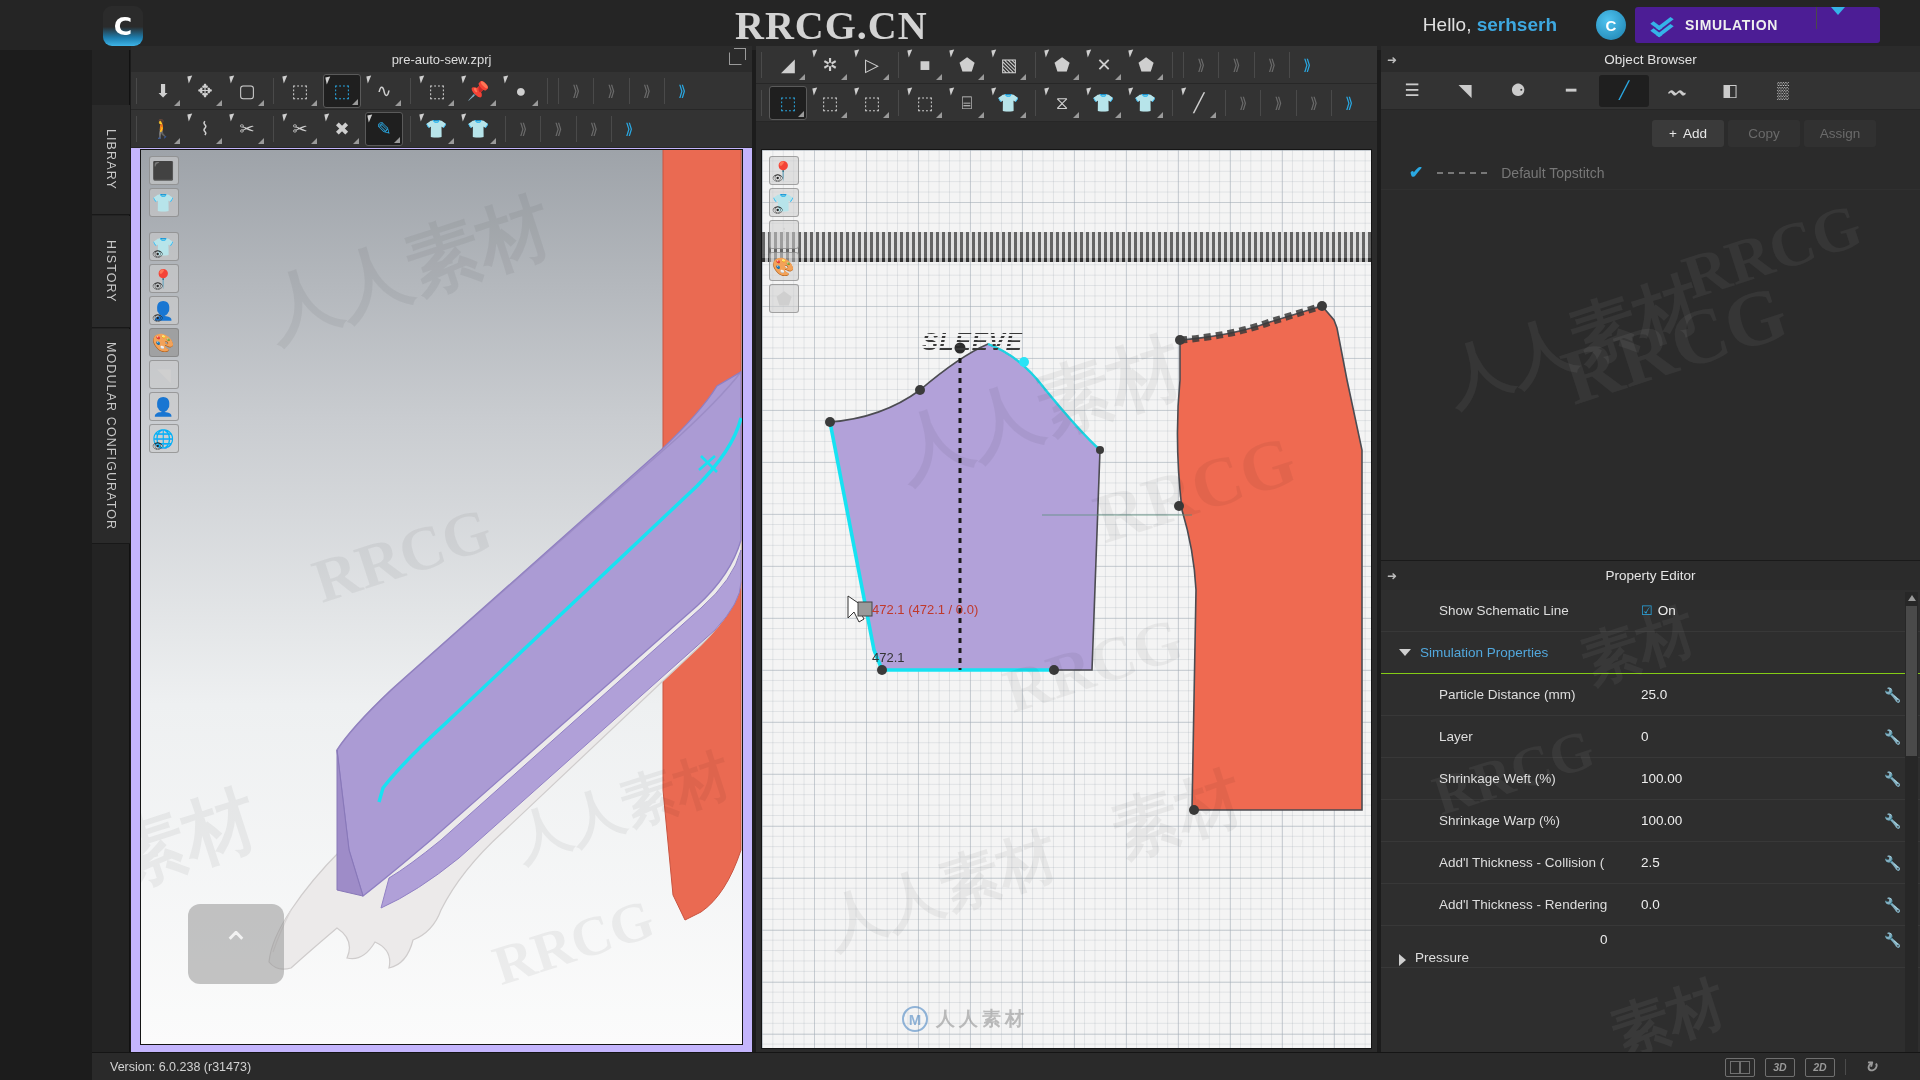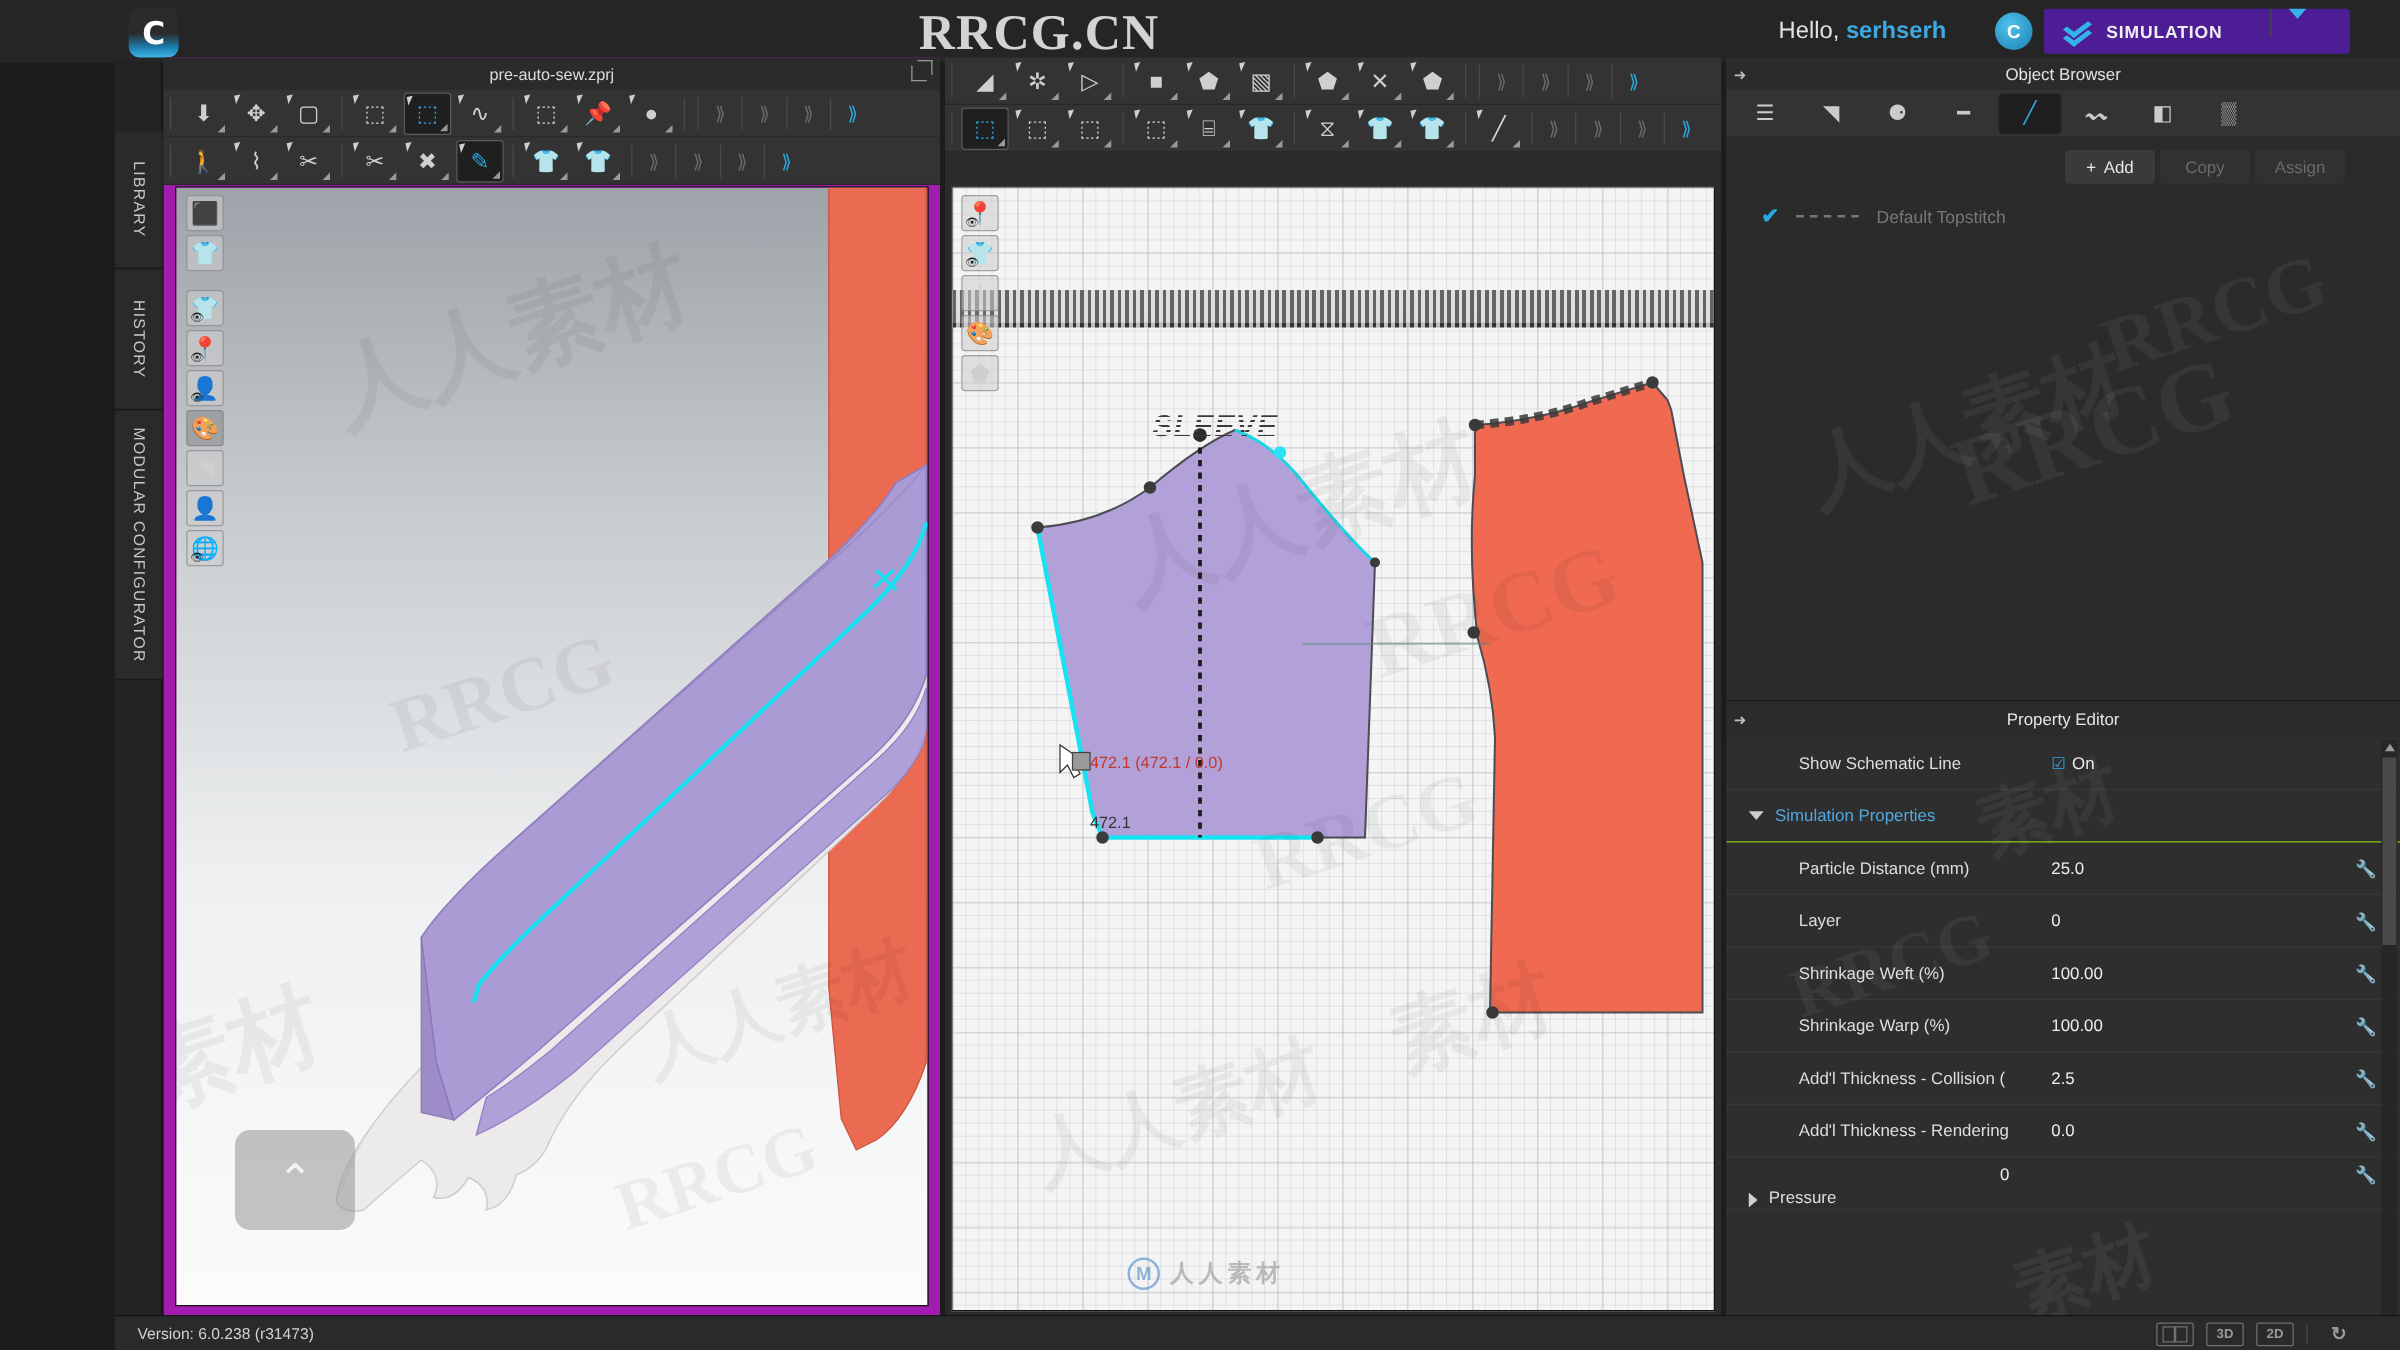--- a/index.html
+++ b/index.html
@@ -86,21 +86,21 @@
     border-bottom: 1px solid #181818;
     white-space: nowrap;
   }
   #vtab-library { top: 55px; height: 110px; }
   #vtab-history { top: 166px; height: 112px; }
   #vtab-modular { top: 279px; height: 215px; }
 
   
   #panel3d {
     position: absolute; left: 131px; top: 46px; width: 621px; height: 1008px;
-    background: #a21caf;
+    background: #c4b5fd;
   }
   .panel-title {
     position: relative; height: 26px; background: #2b2b2b;
     display:flex; align-items:center; justify-content:center;
     font-size: 13px; color: #dcdcdc;
   }
   .popout {
     position:absolute; right: 10px; top: 6px; width: 13px; height: 13px;
     border: 1.6px solid #9a9a9a; border-top-color: transparent; border-right-color: transparent;
   }
@@ -301,21 +301,21 @@
 
   
   #statusbar {
     position:absolute; left: 92px; bottom: 0; width: 1828px; height: 28px;
     background: #2a2a2a; display:flex; align-items:center;
     border-top: 1px solid #151515;
   }
   #version { margin-left: 18px; font-size: 12.5px; color:#d2d2d2; }
   #status-right {
     position:absolute; right: 34px; top: 0; height: 28px;
-    display:flex; align-items:center; gap: 10px;
+    display:flex; align-items:center; gap: 10px; font-style: italic;
   }
   .sb-btn {
     width: 30px;height: 19px; border:1.5px solid #707070; border-radius:2px;
     display:flex;align-items:center;justify-content:center;
     font-size:10.5px; color:#9a9a9a; font-weight:bold;
   }
   .sb-btn.split { gap:0; }
   .sb-btn.split .l,.sb-btn.split .r { width:10px;height:13px;border:1px solid #707070;}
   .sb-sep { width:1px;height:16px;background:#4b4b4b;}
 

